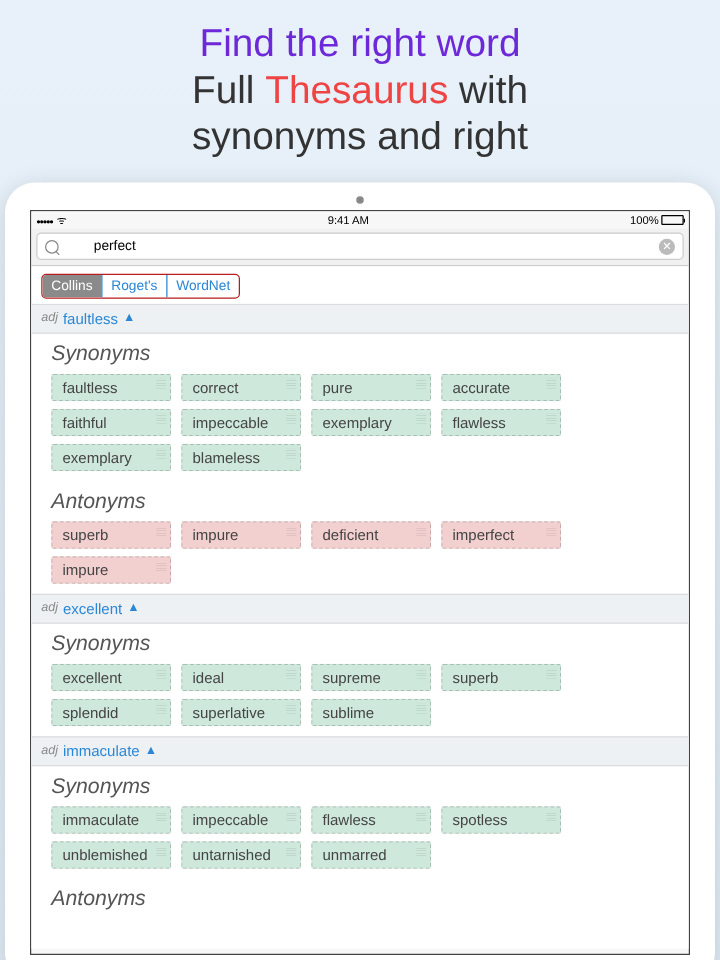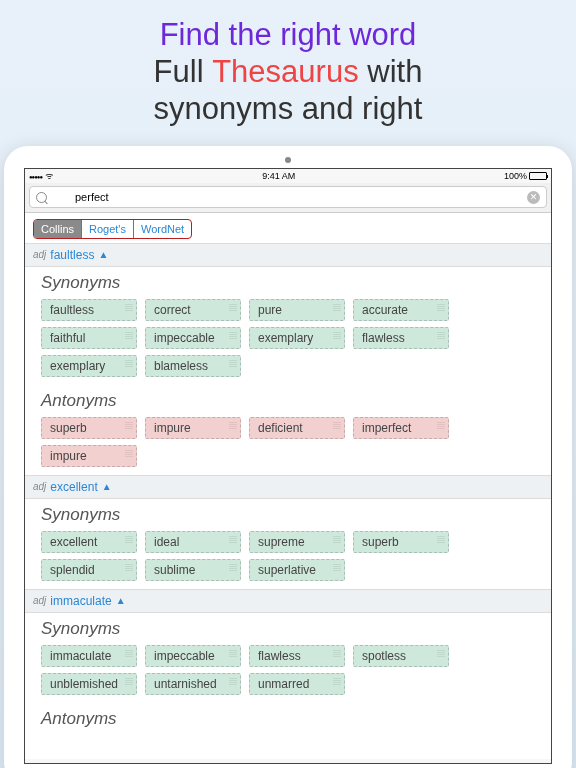--- a/index.html
+++ b/index.html
@@ -220,22 +220,22 @@
           <span class="word">excellent</span>
           <span class="tri">▲</span>
         </div>
         <div class="subhead">Synonyms</div>
         <div class="chips">
           <div class="chip syn">excellent</div>
           <div class="chip syn">ideal</div>
           <div class="chip syn">supreme</div>
           <div class="chip syn">superb</div>
           <div class="chip syn">splendid</div>
+          <div class="chip syn">superlative</div>
           <div class="chip syn">sublime</div>
-          <div class="chip syn">superlative</div>
         </div>
         <div class="sense-header">
           <span class="pos">adj</span>
           <span class="word">immaculate</span>
           <span class="tri">▲</span>
         </div>
         <div class="subhead">Synonyms</div>
         <div class="chips">
           <div class="chip syn">immaculate</div>
           <div class="chip syn">impeccable</div>

